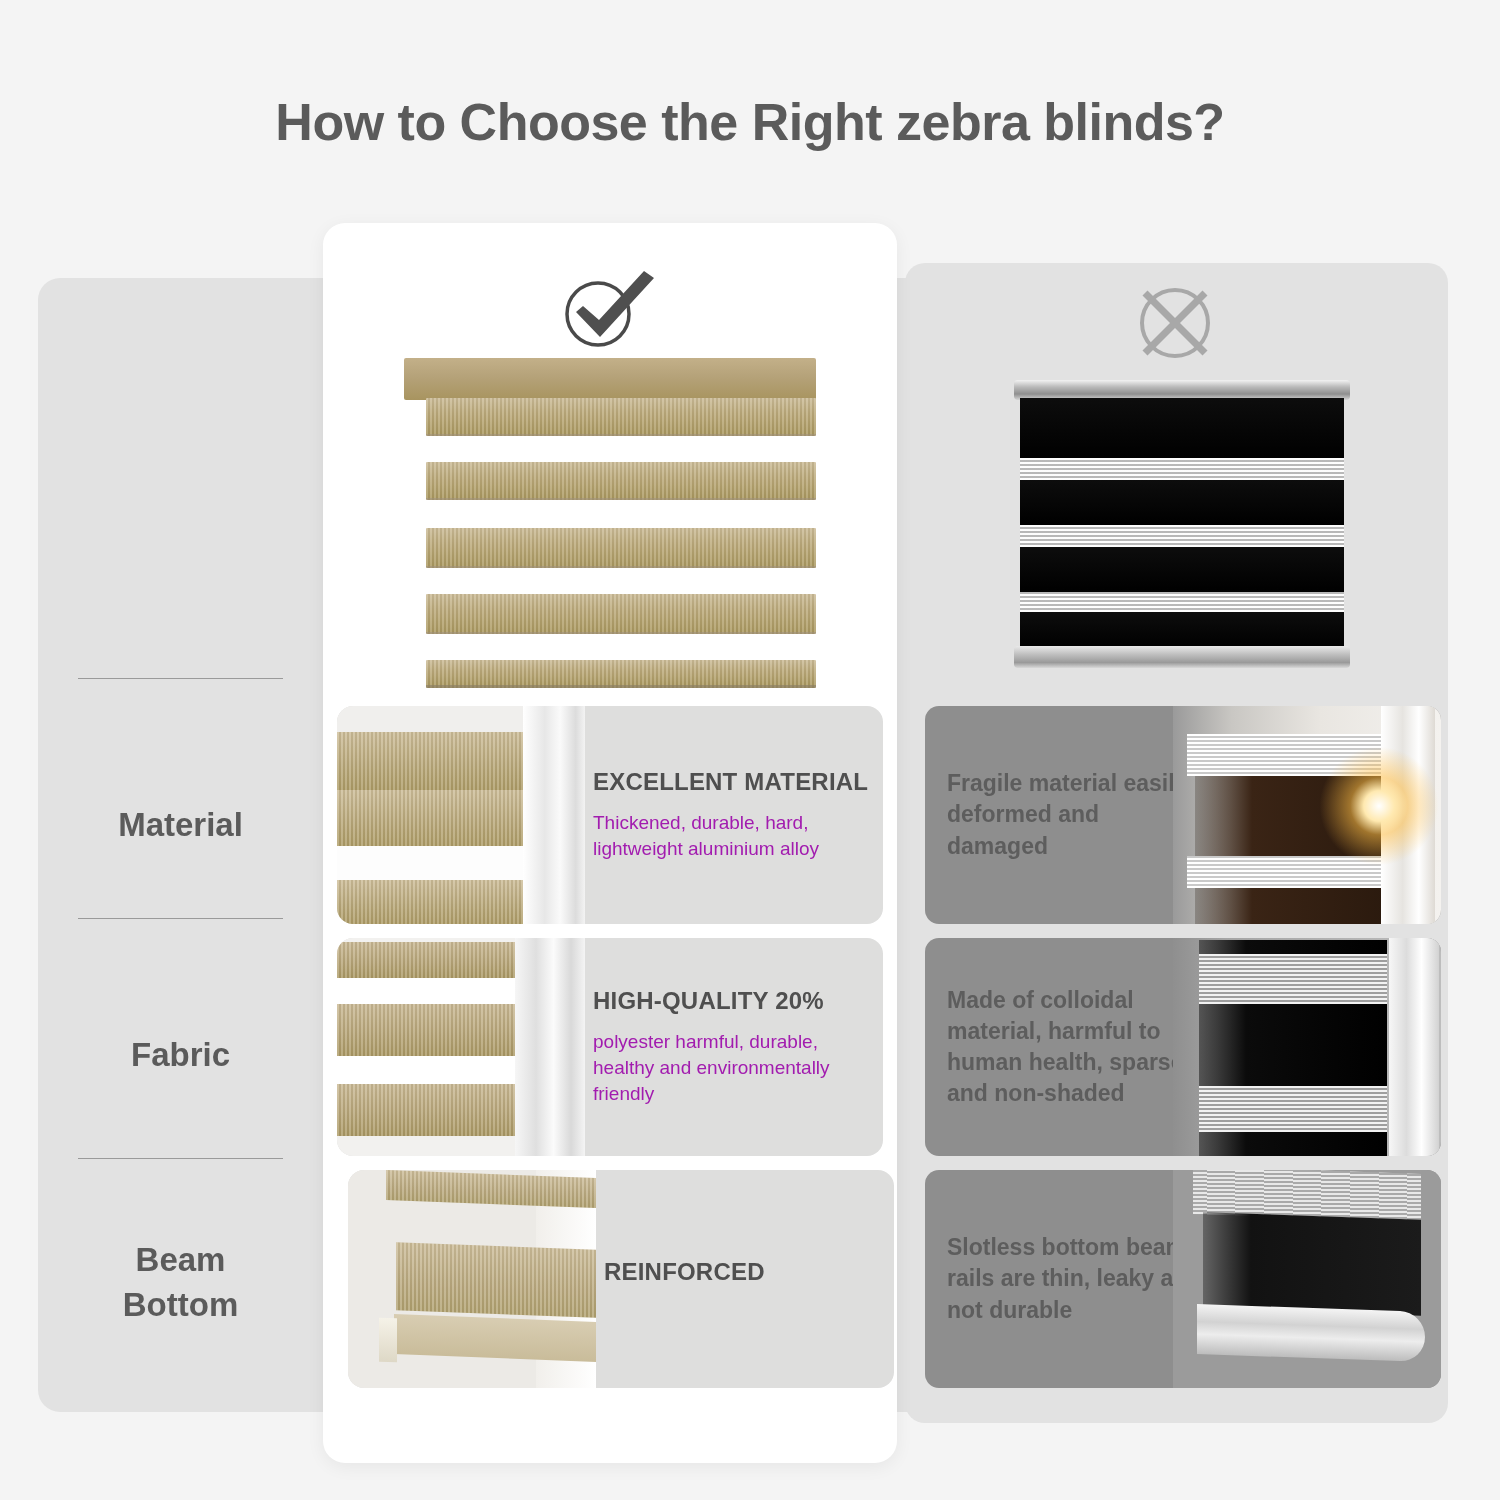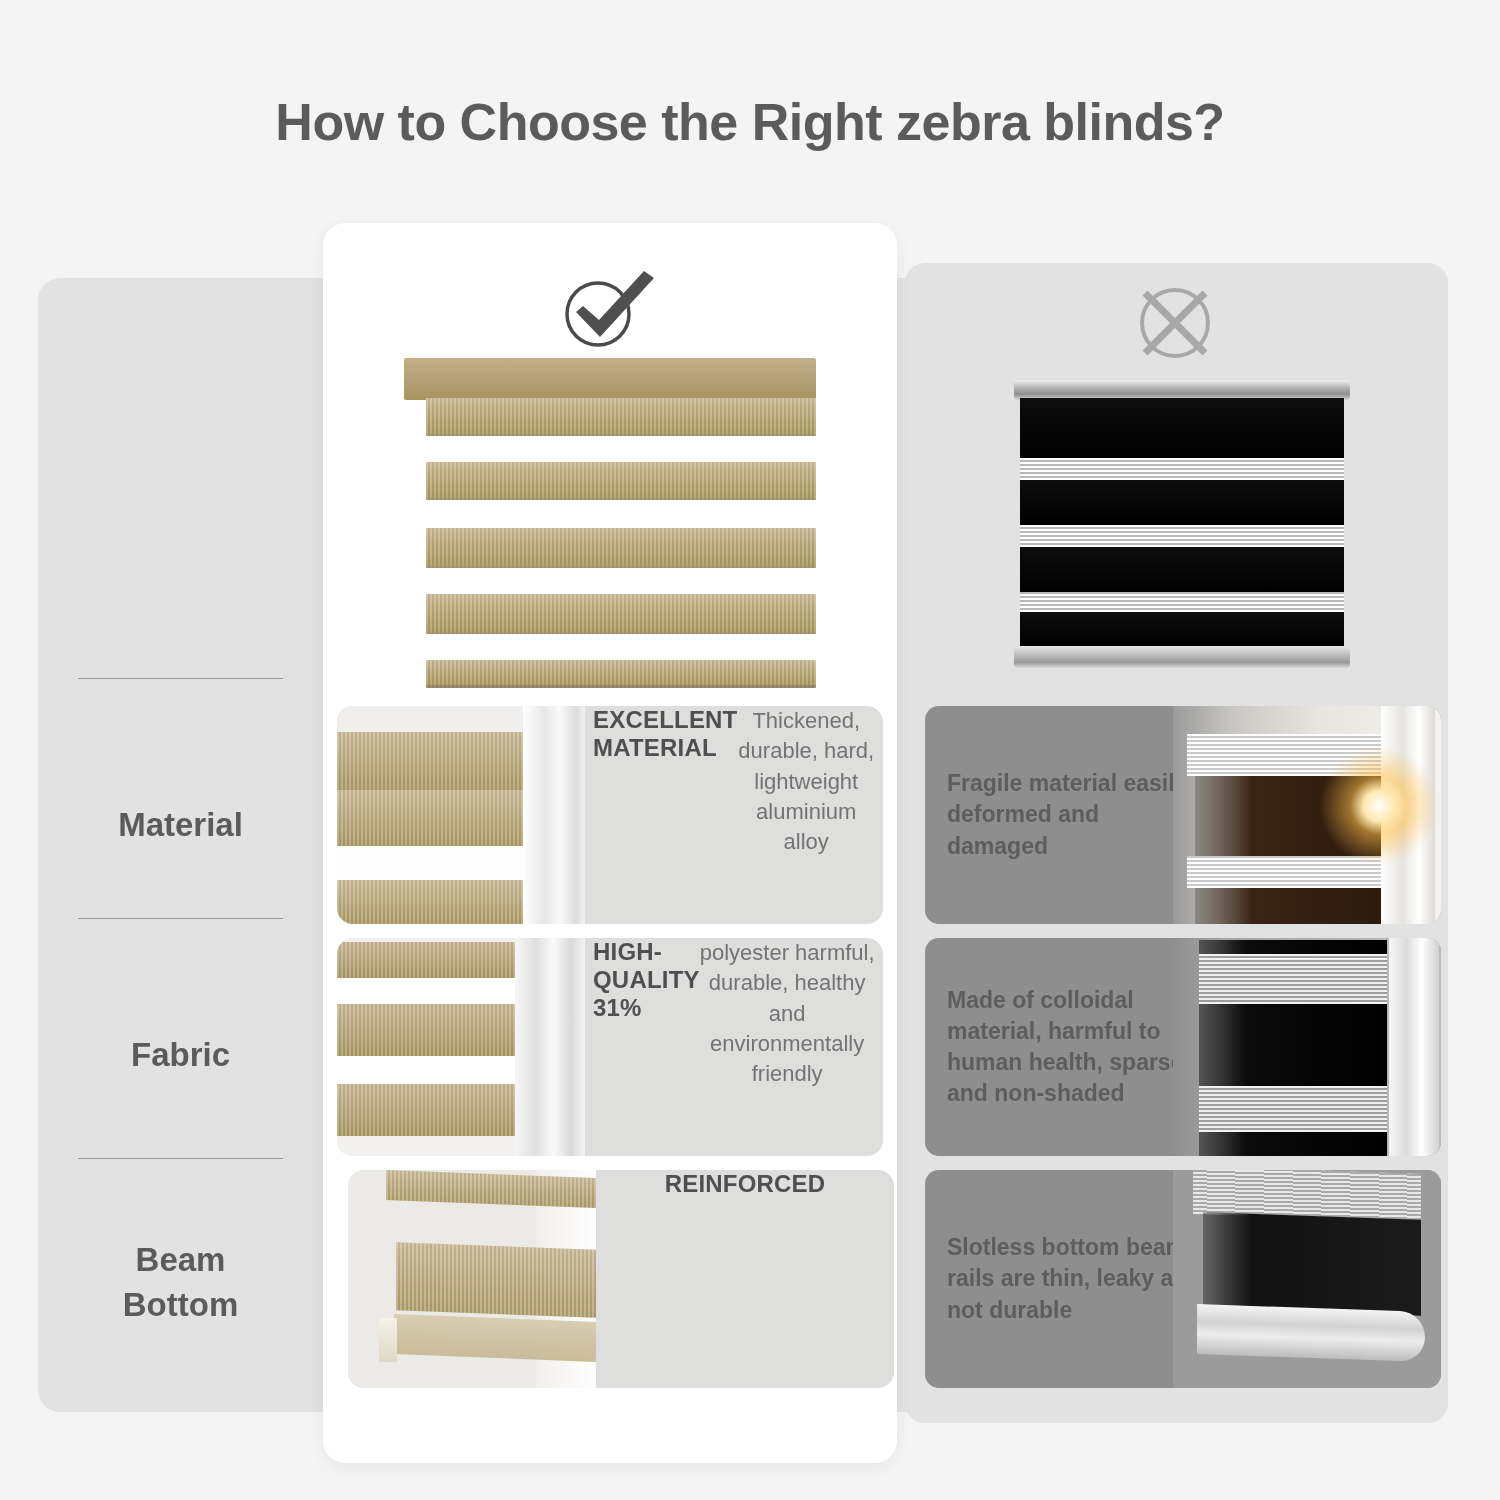--- a/index.html
+++ b/index.html
@@ -189,28 +189,28 @@
   .feat-good.f1 { top: 938px; }
   .feat-good.f2 { top: 1170px; margin-left: 11px; }
 
   .feat-good-photo {
     position: absolute; left: 0; top: 0; width: 248px; height: 218px;
     overflow: hidden;
   }
   .feat-good-text {
     position: absolute; left: 256px; top: 0; width: 290px; height: 218px;
     padding: 0 8px 0 0;
-    display: flex; justify-content: center;
+    display: flex; flex-direction: column; justify-content: center;
   }
   .feat-title {
     font-size: 24px; font-weight: bold; color: #4f4f4f;
     letter-spacing: 0.2px; margin-bottom: 14px;
   }
   .feat-body {
-    font-size: 22px; color: #737373; line-height: 1.38; text-align: center;
+    font-size: 19px; color: #a21caf; line-height: 1.38;
   }
 
   
   .photoA { position:absolute; inset:0; background:#f0efed; }
   .photoA .frame {
     position: absolute; right: 0; top: 0; width: 62px; height: 218px;
     background: linear-gradient(90deg,#ffffff 0%, #e7e7e7 35%, #fafafa 60%, #dcdcdc 85%, #f3f3f3 100%);
   }
   .photoA .band {
     position: absolute; left: 0; width: 190px;
@@ -433,21 +433,21 @@
       <div class="photoB">
         <div class="band t0"></div>
         <div class="sheer s0"></div>
         <div class="band t1"></div>
         <div class="sheer s1"></div>
         <div class="band t2"></div>
         <div class="frame"></div>
       </div>
     </div>
     <div class="feat-good-text">
-      <div class="feat-title">HIGH-QUALITY 31%</div>
+      <div class="feat-title">HIGH-QUALITY 20%</div>
       <div class="feat-body">polyester harmful, durable, healthy and environmentally friendly</div>
     </div>
   </div>
 
   <div class="feat-good f2">
     <div class="feat-good-photo">
       <div class="photoC">
         <div class="wall"></div>
         <div class="slat3 c0"></div>
         <div class="slat3 c1"></div>

